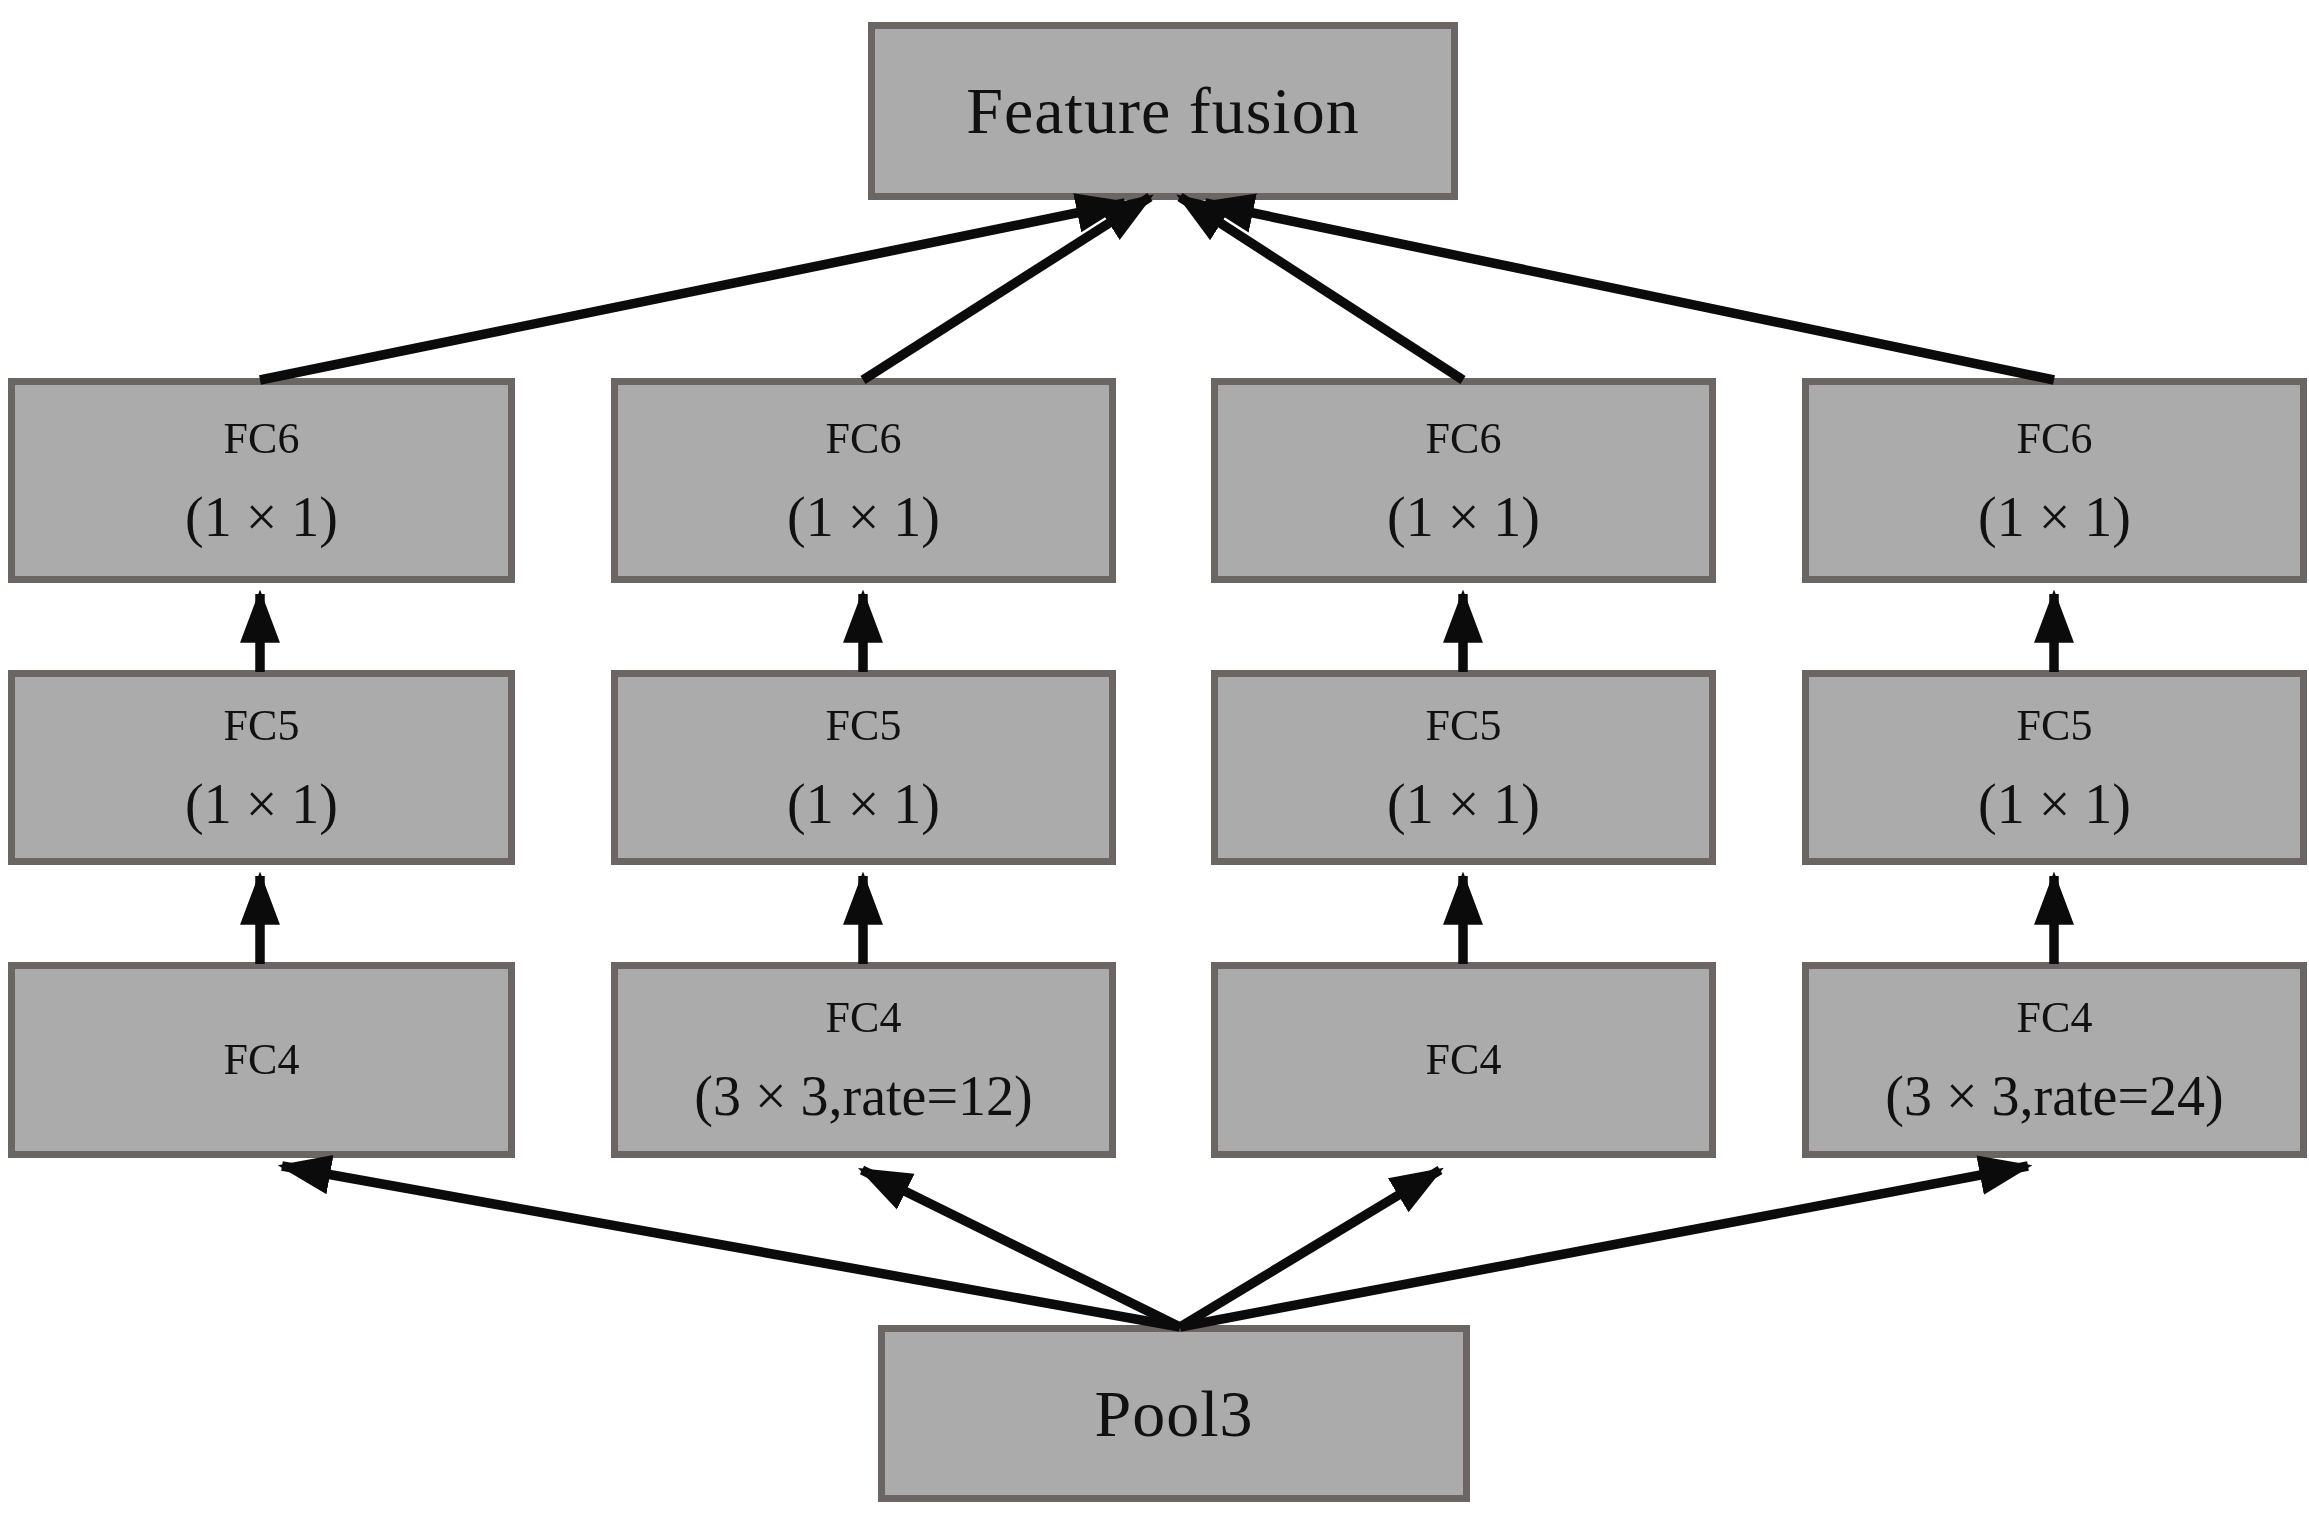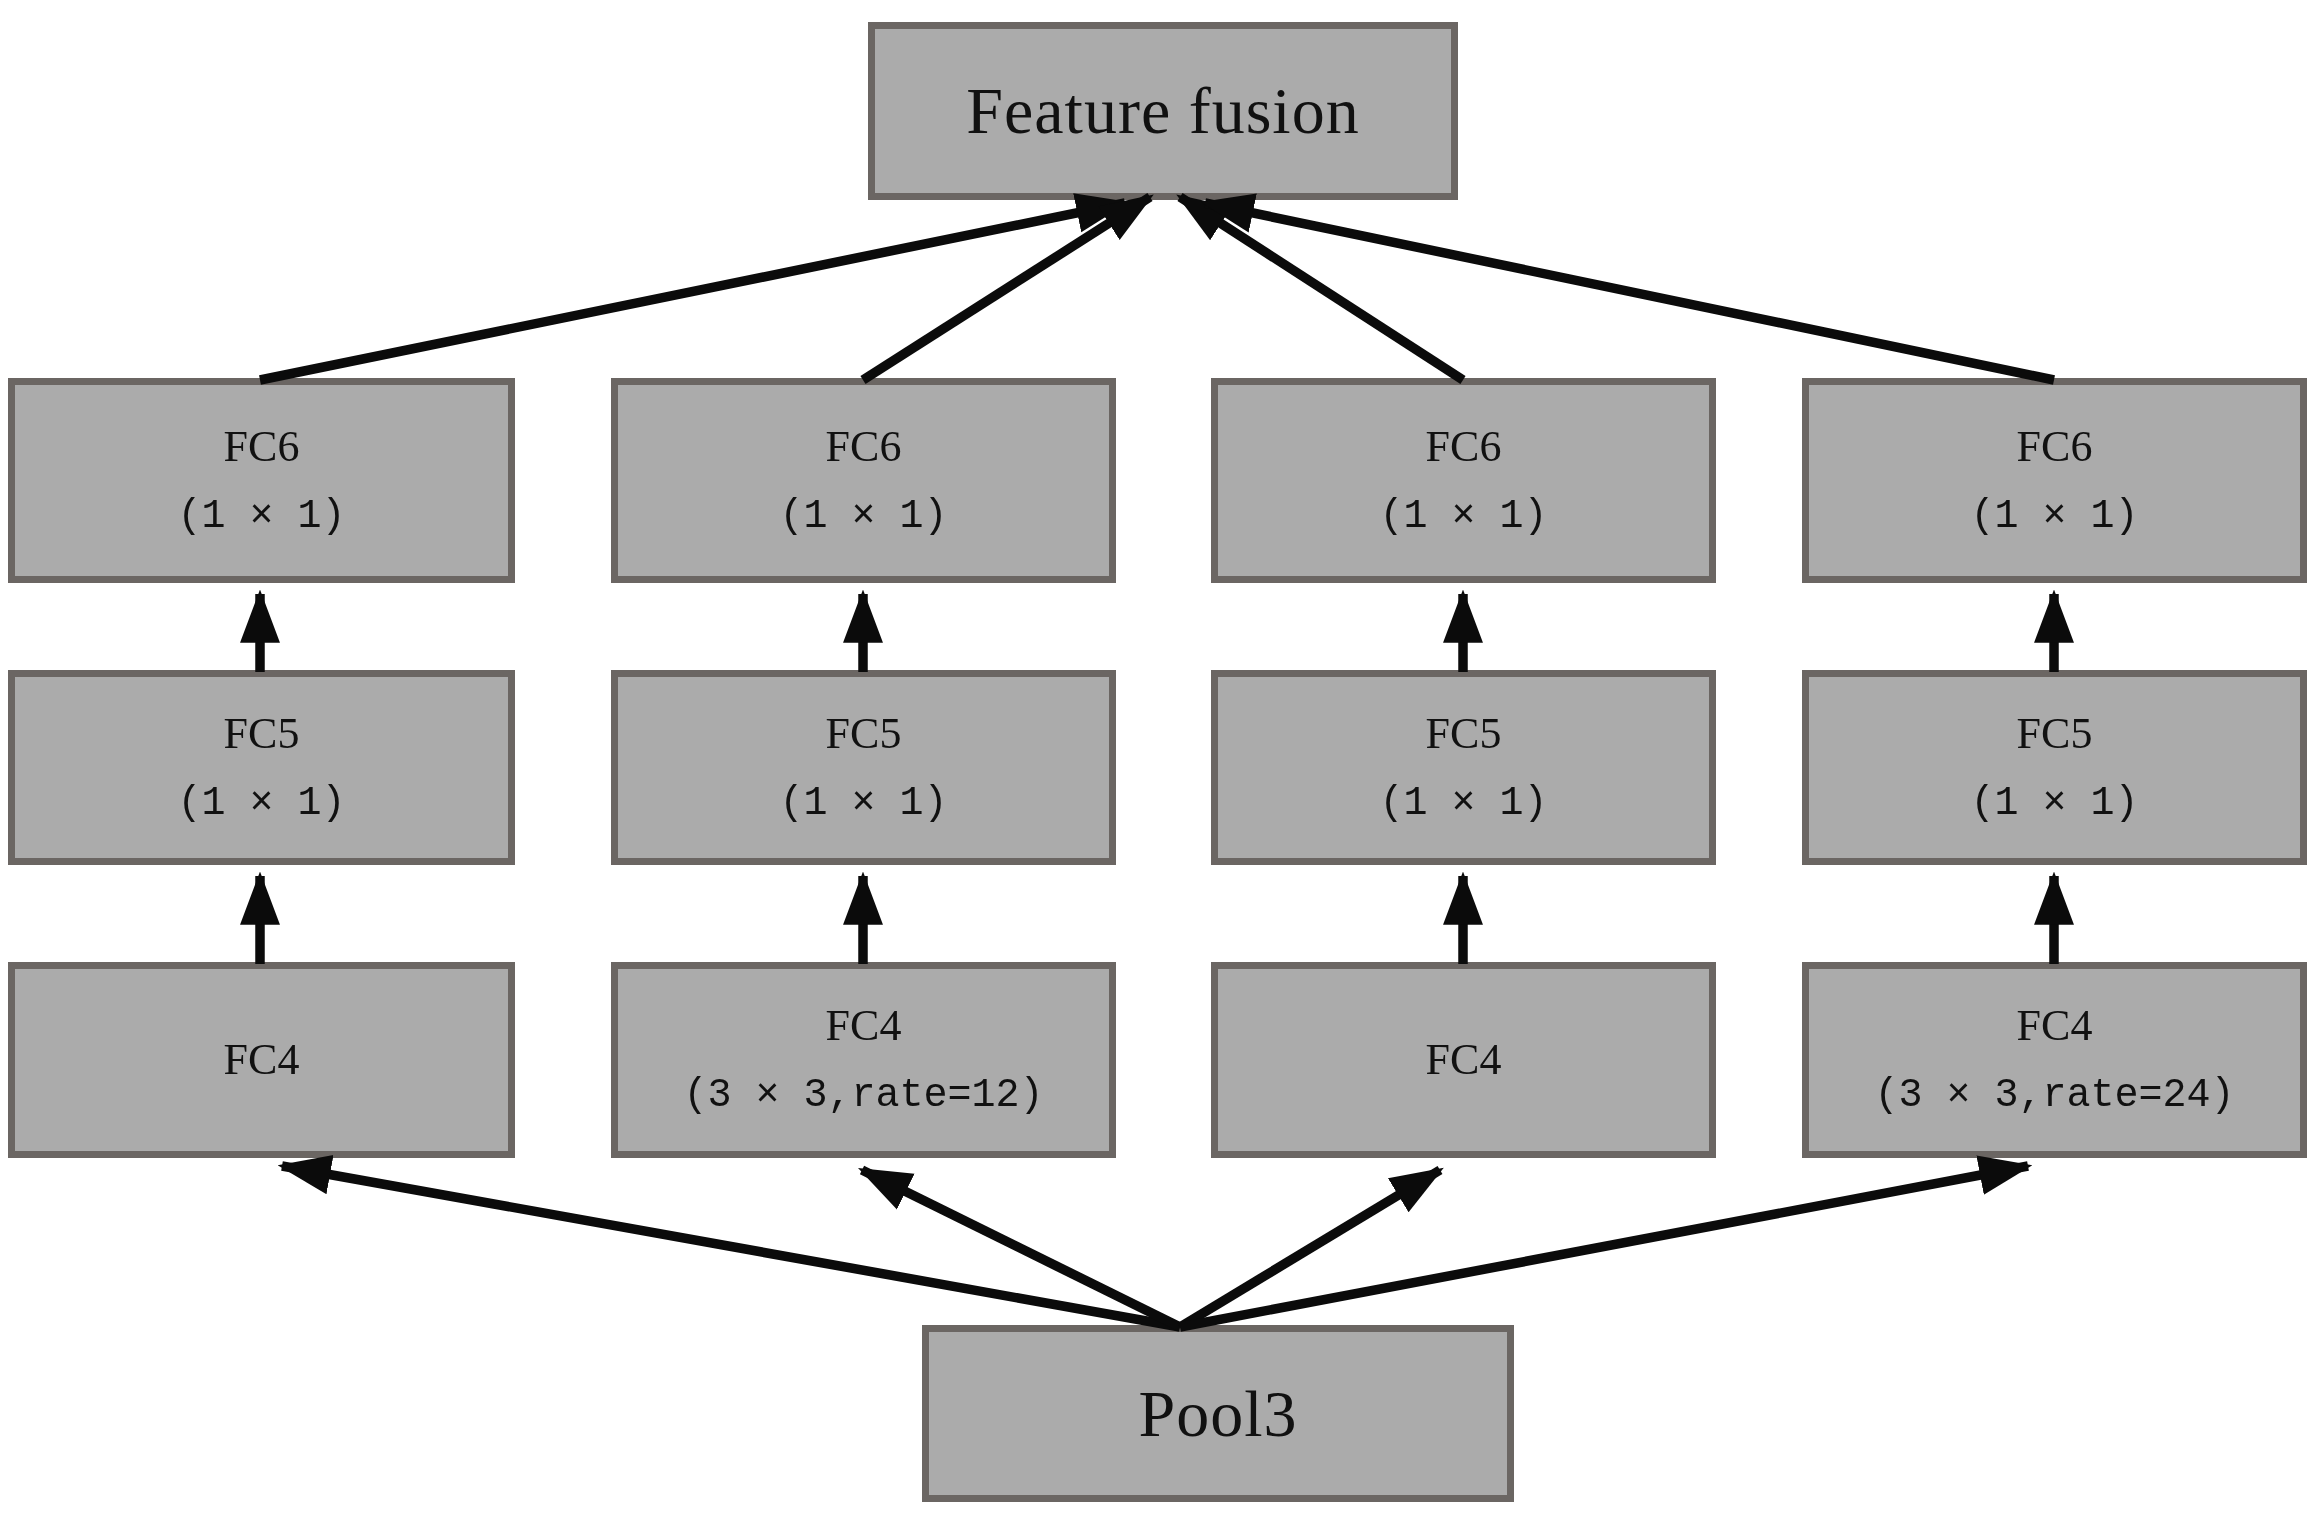--- a/index.html
+++ b/index.html
@@ -30,21 +30,21 @@
     justify-content: center;
     text-align: center;
     color: var(--text);
   }
   .node-big {
     font-size: 66px;
     letter-spacing: 1px;
   }
   .fc-box { gap: 28px; }
   .fc-title { font-size: 44px; line-height: 1; }
-  .fc-sub   { font-size: 40px; line-height: 1; white-space: nowrap; font-family: Liberation Mono, monospace; }
+  .fc-sub   { font-size: 56px; line-height: 1; white-space: nowrap; }
   svg.arrows {
     position: absolute;
     left: 0; top: 0;
     width: 2309px;
     height: 1515px;
     pointer-events: none;
   }
   svg.arrows line {
     stroke: var(--arrow);
     stroke-width: 9.5;
@@ -103,21 +103,21 @@
   </div>
   <div class="box fc-box" style="left:1802px; top:670px; width:505px; height:195px;">
     <div class="fc-title">FC5</div>
     <div class="fc-sub">(1 × 1)</div>
   </div>
   <div class="box fc-box" style="left:1802px; top:962px; width:505px; height:196px;">
     <div class="fc-title">FC4</div>
     <div class="fc-sub">(3 × 3,rate=24)</div>
   </div>
 
-  <div class="box node-big" style="left:878px; top:1325px; width:592px; height:177px;margin-left:44px;">
+  <div class="box node-big" style="left:878px; top:1325px; width:592px; height:177px;">
     <span>Pool3</span>
   </div>
 
   <svg class="arrows" viewBox="0 0 2309 1515">
     <defs>
       <marker id="ah" viewBox="0 0 12 9" refX="11" refY="4.5" markerWidth="5.6" markerHeight="4.6" orient="auto">
         <path class="arrow-head" d="M0,0 L12,4.5 L0,9 Z"></path>
       </marker>
     </defs>
 

